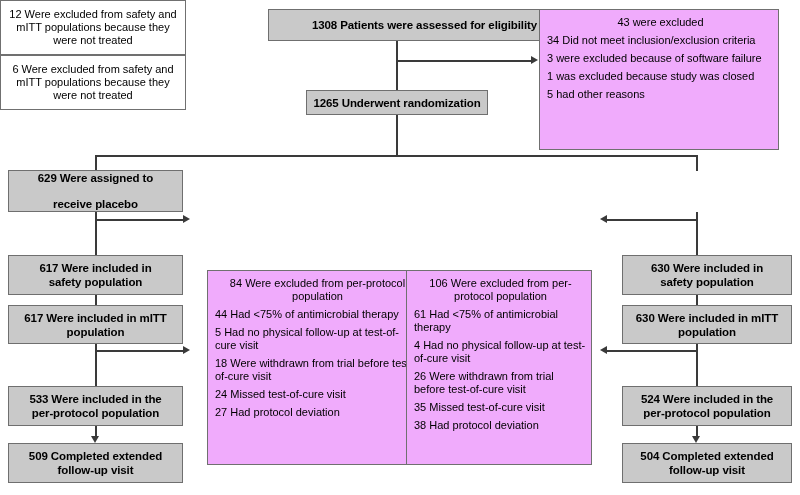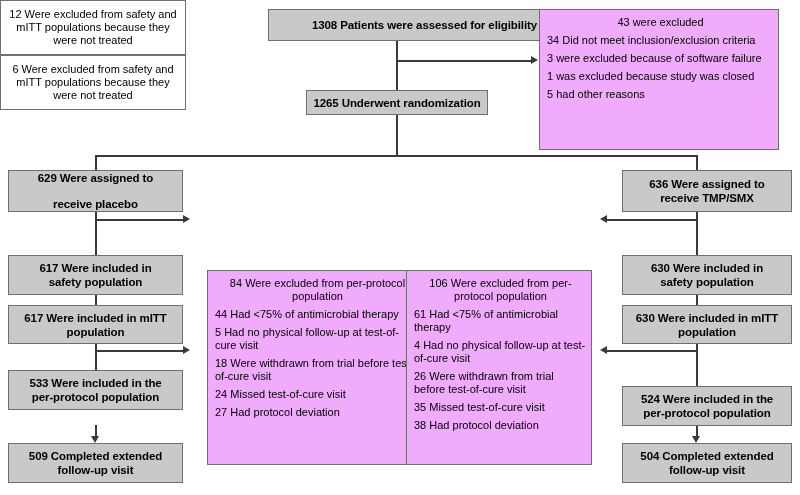--- a/index.html
+++ b/index.html
@@ -151,34 +151,30 @@
   <div class="box filled" style="left:8px;top:255px;width:175px;height:40px;">
     <span>617 Were included in</span>
     <span>safety population</span>
   </div>
 
   <div class="box filled" style="left:8px;top:305px;width:175px;height:39px;">
     <span>617 Were included in mITT</span>
     <span>population</span>
   </div>
 
-  <div class="box filled" style="left:8px;top:370px;width:175px;height:40px;">
+  <div class="box filled" style="left:8px;top:386px;width:175px;height:40px;">
     <span>533 Were included in the</span>
     <span>per-protocol population</span>
   </div>
 
   <div class="box filled" style="left:8px;top:443px;width:175px;height:40px;">
     <span>509 Completed extended</span>
     <span>follow-up visit</span>
   </div>
 
-  <div class="box filled" style="left:622px;top:170px;width:170px;height:42px;">
-    <span>636 Were assigned to</span>
-    <span>receive TMP/SMX</span>
-  </div>
 
   <div class="box filled" style="left:622px;top:255px;width:170px;height:40px;">
     <span>630 Were included in</span>
     <span>safety population</span>
   </div>
 
   <div class="box filled" style="left:622px;top:305px;width:170px;height:39px;">
     <span>630 Were included in mITT</span>
     <span>population</span>
   </div>

